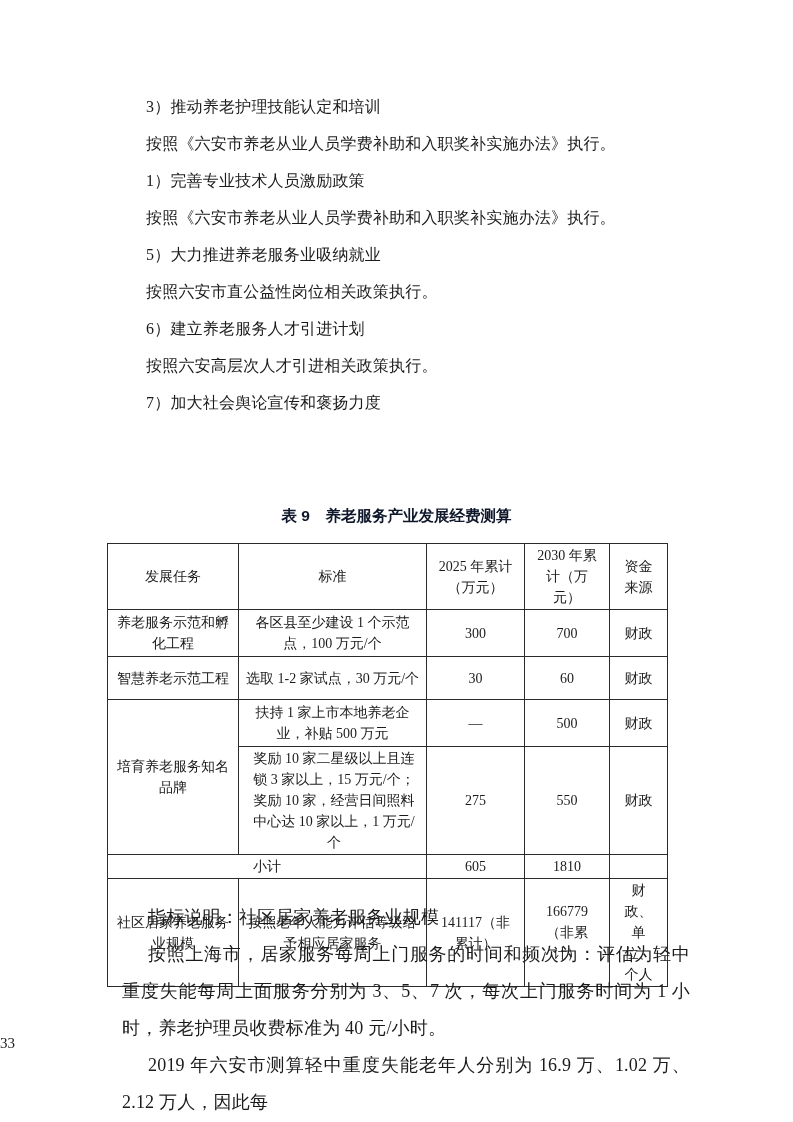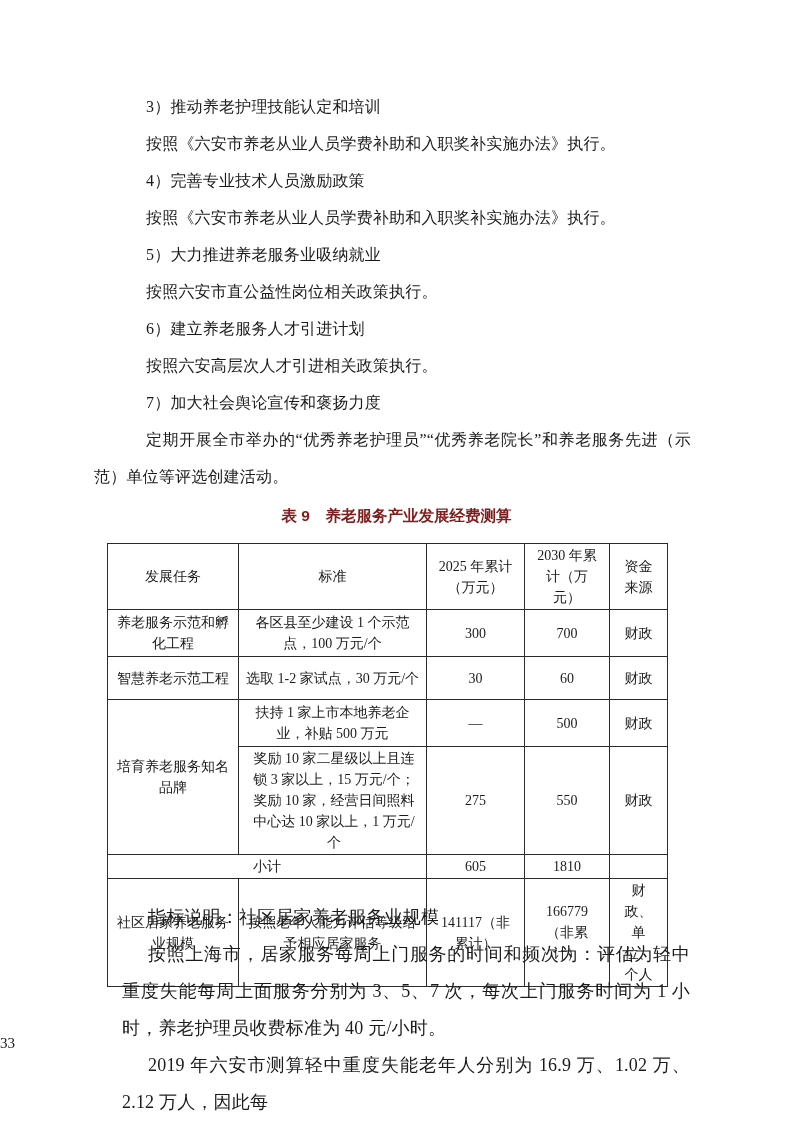--- a/index.html
+++ b/index.html
@@ -29,21 +29,21 @@
 
   
   .table-title {
     position: absolute;
     left: 0; top: 506px; width: 793px;
     margin: 0;
     text-align: center;
     font-family: "Liberation Sans", "DejaVu Sans", sans-serif;
     font-weight: bold;
     font-size: 15.5px;
-    color: #7f1d1d;
+    color: #0f172a;
   }
 
   
   table.budget-table {
     position: absolute;
     left: 107px; top: 543px;
     width: 560px;
     border-collapse: collapse;
     table-layout: fixed;
     font-size: 14px;
@@ -90,28 +90,27 @@
   }
 </style>
 </head>
 <body>
 
 <div class="page">
 
   <div class="body-text">
     <p class="para">3）推动养老护理技能认定和培训</p>
     <p class="para">按照《六安市养老从业人员学费补助和入职奖补实施办法》执行。</p>
-    <p class="para">4）完善专业技术人员激励政策</p>
+    <p class="para">1）完善专业技术人员激励政策</p>
     <p class="para">按照《六安市养老从业人员学费补助和入职奖补实施办法》执行。</p>
     <p class="para">5）大力推进养老服务业吸纳就业</p>
     <p class="para">按照六安市直公益性岗位相关政策执行。</p>
     <p class="para">6）建立养老服务人才引进计划</p>
     <p class="para">按照六安高层次人才引进相关政策执行。</p>
     <p class="para">7）加大社会舆论宣传和褒扬力度</p>
-    <p class="para">定期开展全市举办的“优秀养老护理员”“优秀养老院长”和养老服务先进（示范）单位等评选创建活动。</p>
   </div>
 
   <h2 class="table-title">表 9　养老服务产业发展经费测算</h2>
 
   <table class="budget-table">
     <colgroup>
       <col style="width:131px">
       <col style="width:188px">
       <col style="width:98px">
       <col style="width:85px">

